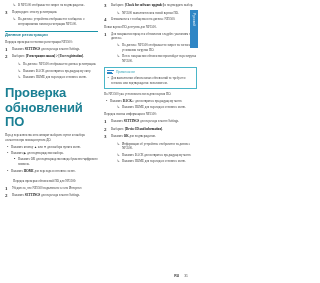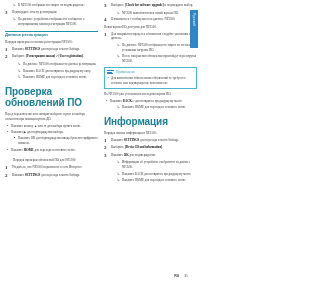--- a/index.html
+++ b/index.html
@@ -60,21 +60,21 @@
 
   
   .dbul{display:flex;margin:0 0 1.6px 0;padding-left:2px;}
   .dbul.deep{padding-left:9px;}
   .dbul-ic{flex:0 0 4px;font-size:4px;line-height:1.2;color:#444;}
   .dbul-tx{flex:1;font-size:3.1px;line-height:1.55;color:#3a3a3a;}
 
   
   .h1{
     font-family:"Liberation Sans", sans-serif;
-    font-size:10px;
+    font-size:13px;
     font-weight:bold;
     color:#1a7f93;
     letter-spacing:-0.1px;
     margin:6px 0 3.5px 0;
     line-height:1.1;
   }
   .h3wrap{margin:4px 0 2.5px 0;}
   .h3rule{height:0.8px;background:#1a93a8;margin-bottom:1px;}
   .h3{
     font-family:"Liberation Sans", sans-serif;
@@ -304,21 +304,20 @@
 
       <div class="dbul">
         <div class="dbul-ic">•</div>
         <div class="dbul-tx"><span>Нажмите </span><span class="b">BACK</span><span>↩</span><span> для возврата к предыдущему меню.</span></div>
       </div>
       <div class="abul deep">
         <div class="abul-ic">↳</div>
         <div class="abul-tx">Нажмите HOME для перехода в основное меню.</div>
       </div>
 
-      <div class="h1">Информация</div>
 
       <div class="p">Порядок поиска информации в NP3500:</div>
 
       <div class="step">
         <div class="step-num">1</div>
         <div class="step-body"><span>Нажмите </span><span class="b">SETTINGS</span><span> для перехода в меню Settings.</span></div>
       </div>
 
       <div class="step">
         <div class="step-num">2</div>

